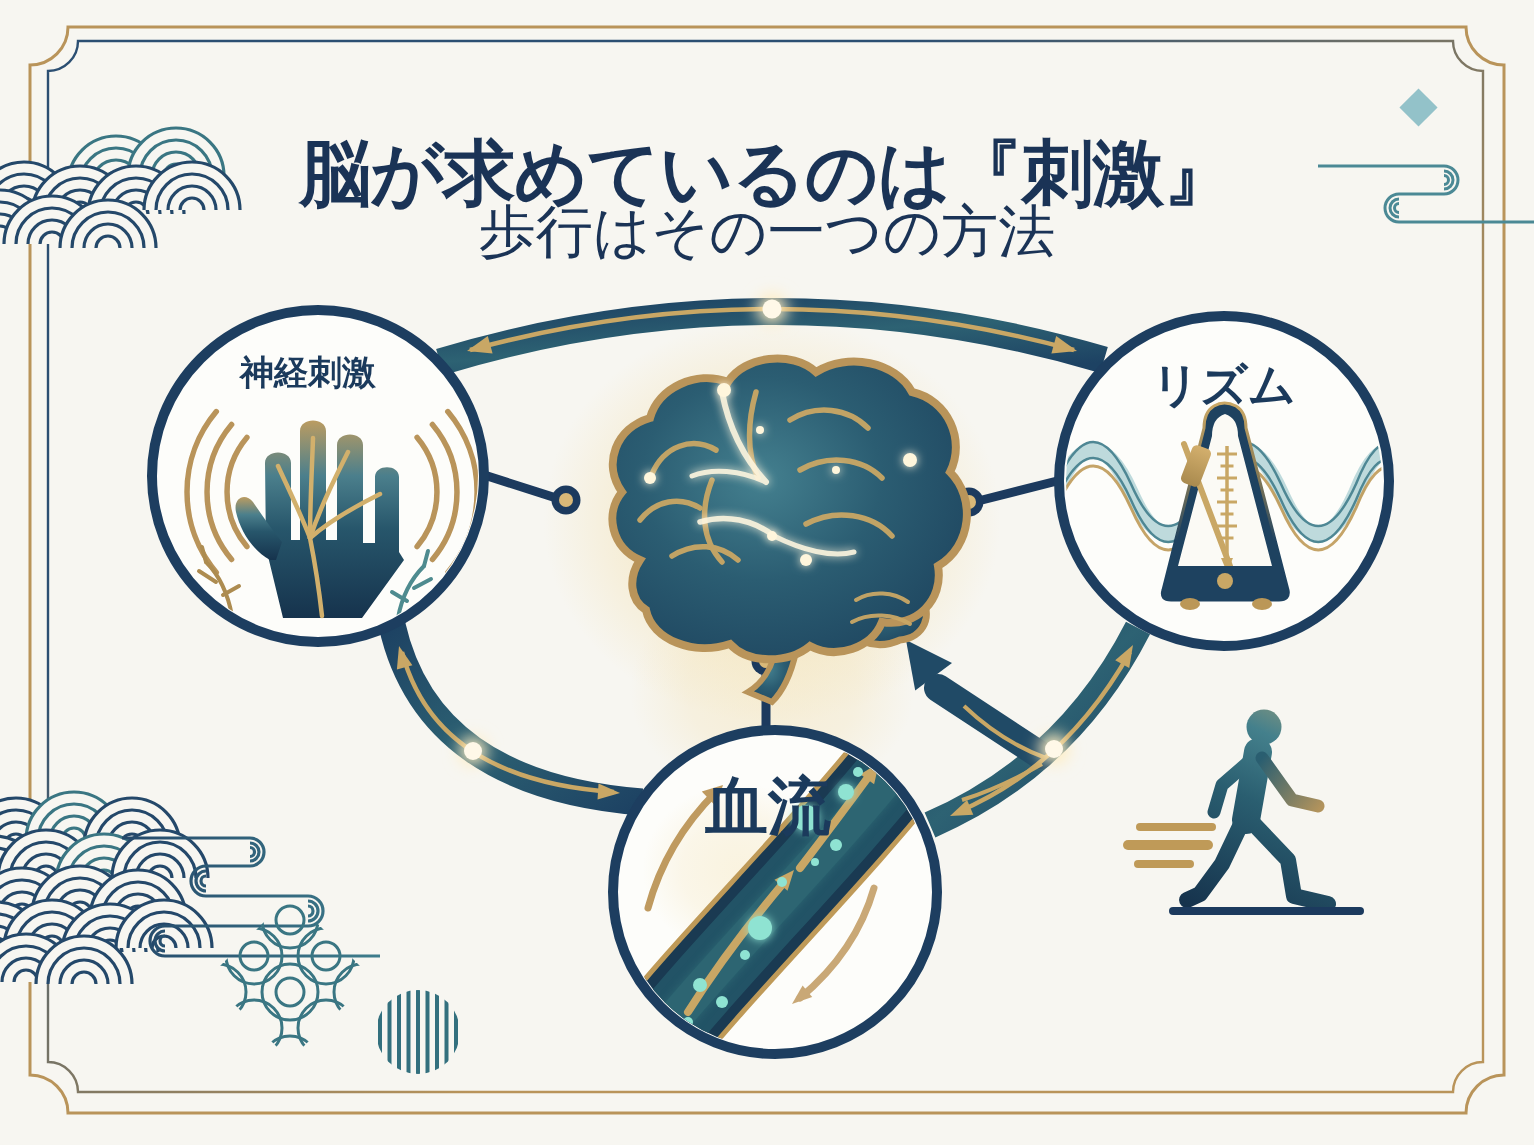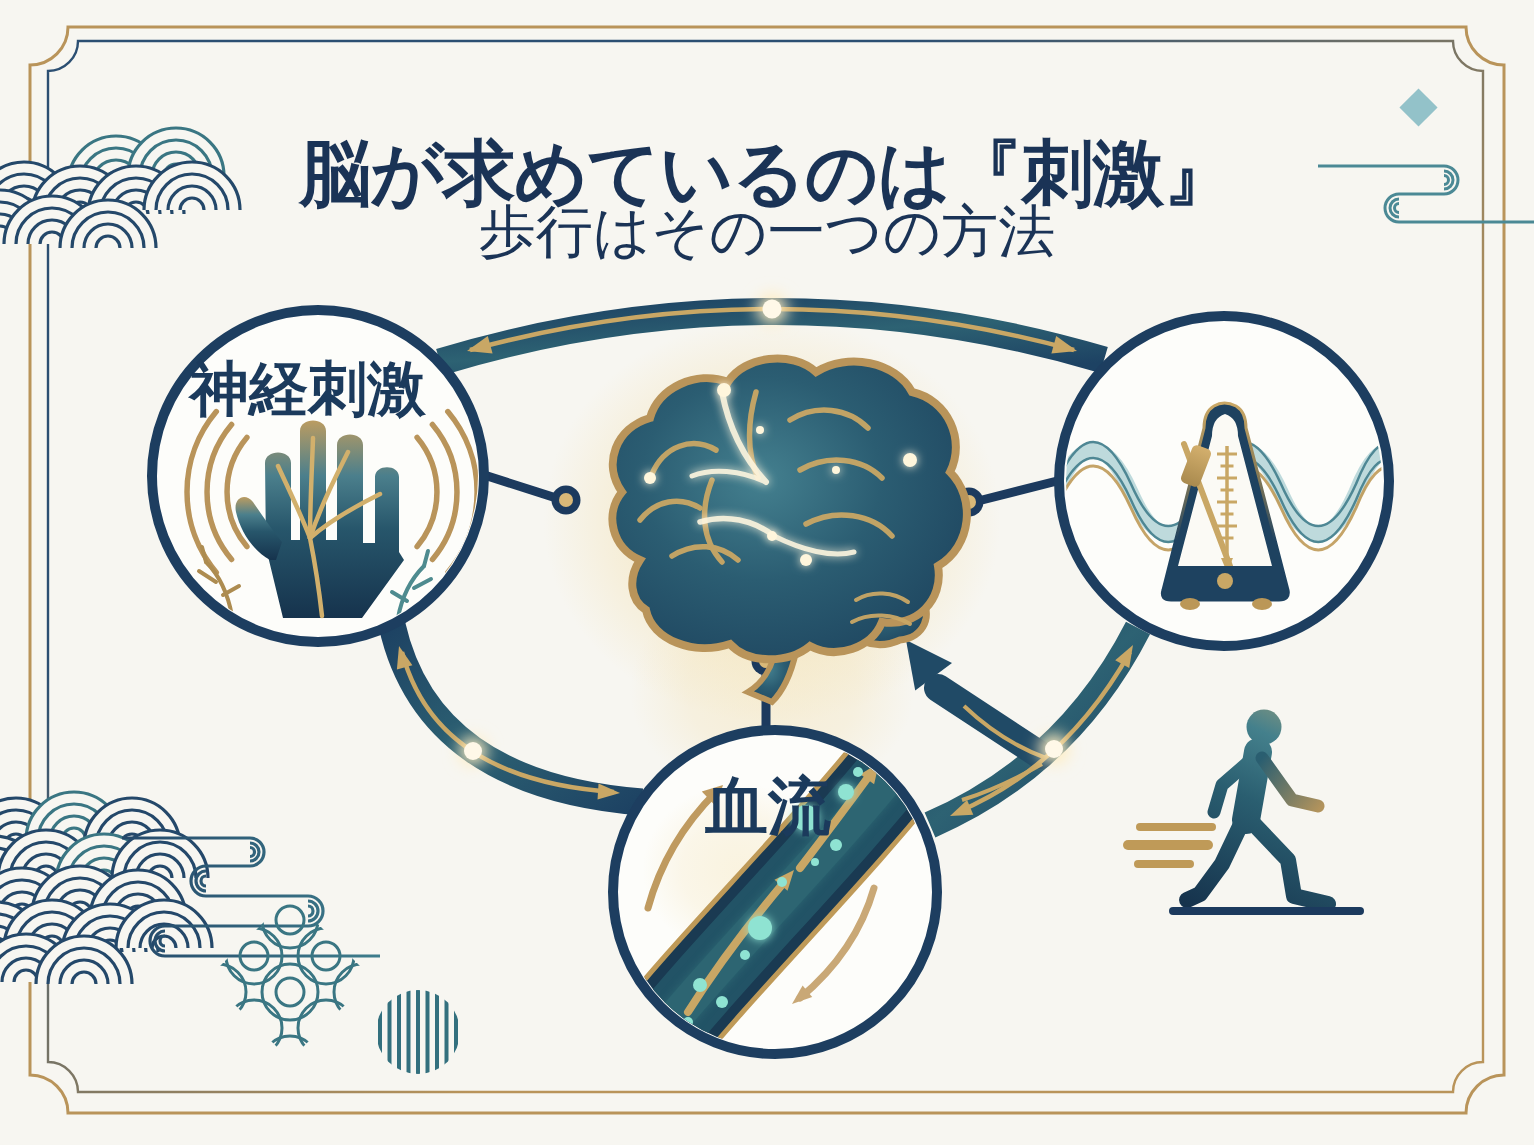--- a/index.html
+++ b/index.html
@@ -14,21 +14,21 @@
     top:78px;left:50%;transform:translateX(-50%);
     font-family:"Liberation Serif","DejaVu Serif",serif;
     font-size:72px;font-weight:700;color:#1a3356;letter-spacing:-1px;
   }
   .subtitle{
     top:194px;left:50%;transform:translateX(-50%);
     font-family:"Liberation Serif","DejaVu Serif",serif;
     font-size:57px;font-weight:400;color:#1a3356;
   }
   .circle-label{font-weight:700;transform:translateX(-50%);}
-  .label-nerve{left:308px;top:350px;font-size:59px;}
+  .label-nerve{left:308px;top:350px;font-size:34px;}
   .label-rhythm{left:1224px;top:354px;font-size:47px;}
   .label-blood{left:768px;top:764px;font-size:63px;}
   .caption{
     left:1252px;top:934px;transform:translateX(-50%);
     font-size:44px;font-weight:700;line-height:1.45;text-align:center;color:#1b3a5c;
   }
 </style>
 </head>
 <body>
 
@@ -408,16 +408,17 @@
   <path d="M 1250,820 L 1288,860 L 1294,896 L 1328,904" stroke="url(#figGrad)" stroke-width="16" stroke-linecap="round" stroke-linejoin="round" fill="none"></path>
   <path d="M 1243,820 L 1222,864 L 1200,894 L 1187,900" stroke="url(#figGrad)" stroke-width="16" stroke-linecap="round" stroke-linejoin="round" fill="none"></path>
   <path d="M 1173,911 H 1360" stroke="#1c3a5e" stroke-width="8" stroke-linecap="round"></path>
 </g>
 </svg>
 
 <h1 class="txt title">脳が求めているのは『刺激』</h1>
 <div class="txt subtitle">歩行はその一つの方法</div>
 
 <div class="txt circle-label label-nerve">神経刺激</div>
+<div class="txt circle-label label-rhythm">リズム</div>
 <div class="txt circle-label label-blood">血流</div>
 
 
 </div>
 
 </body></html>

